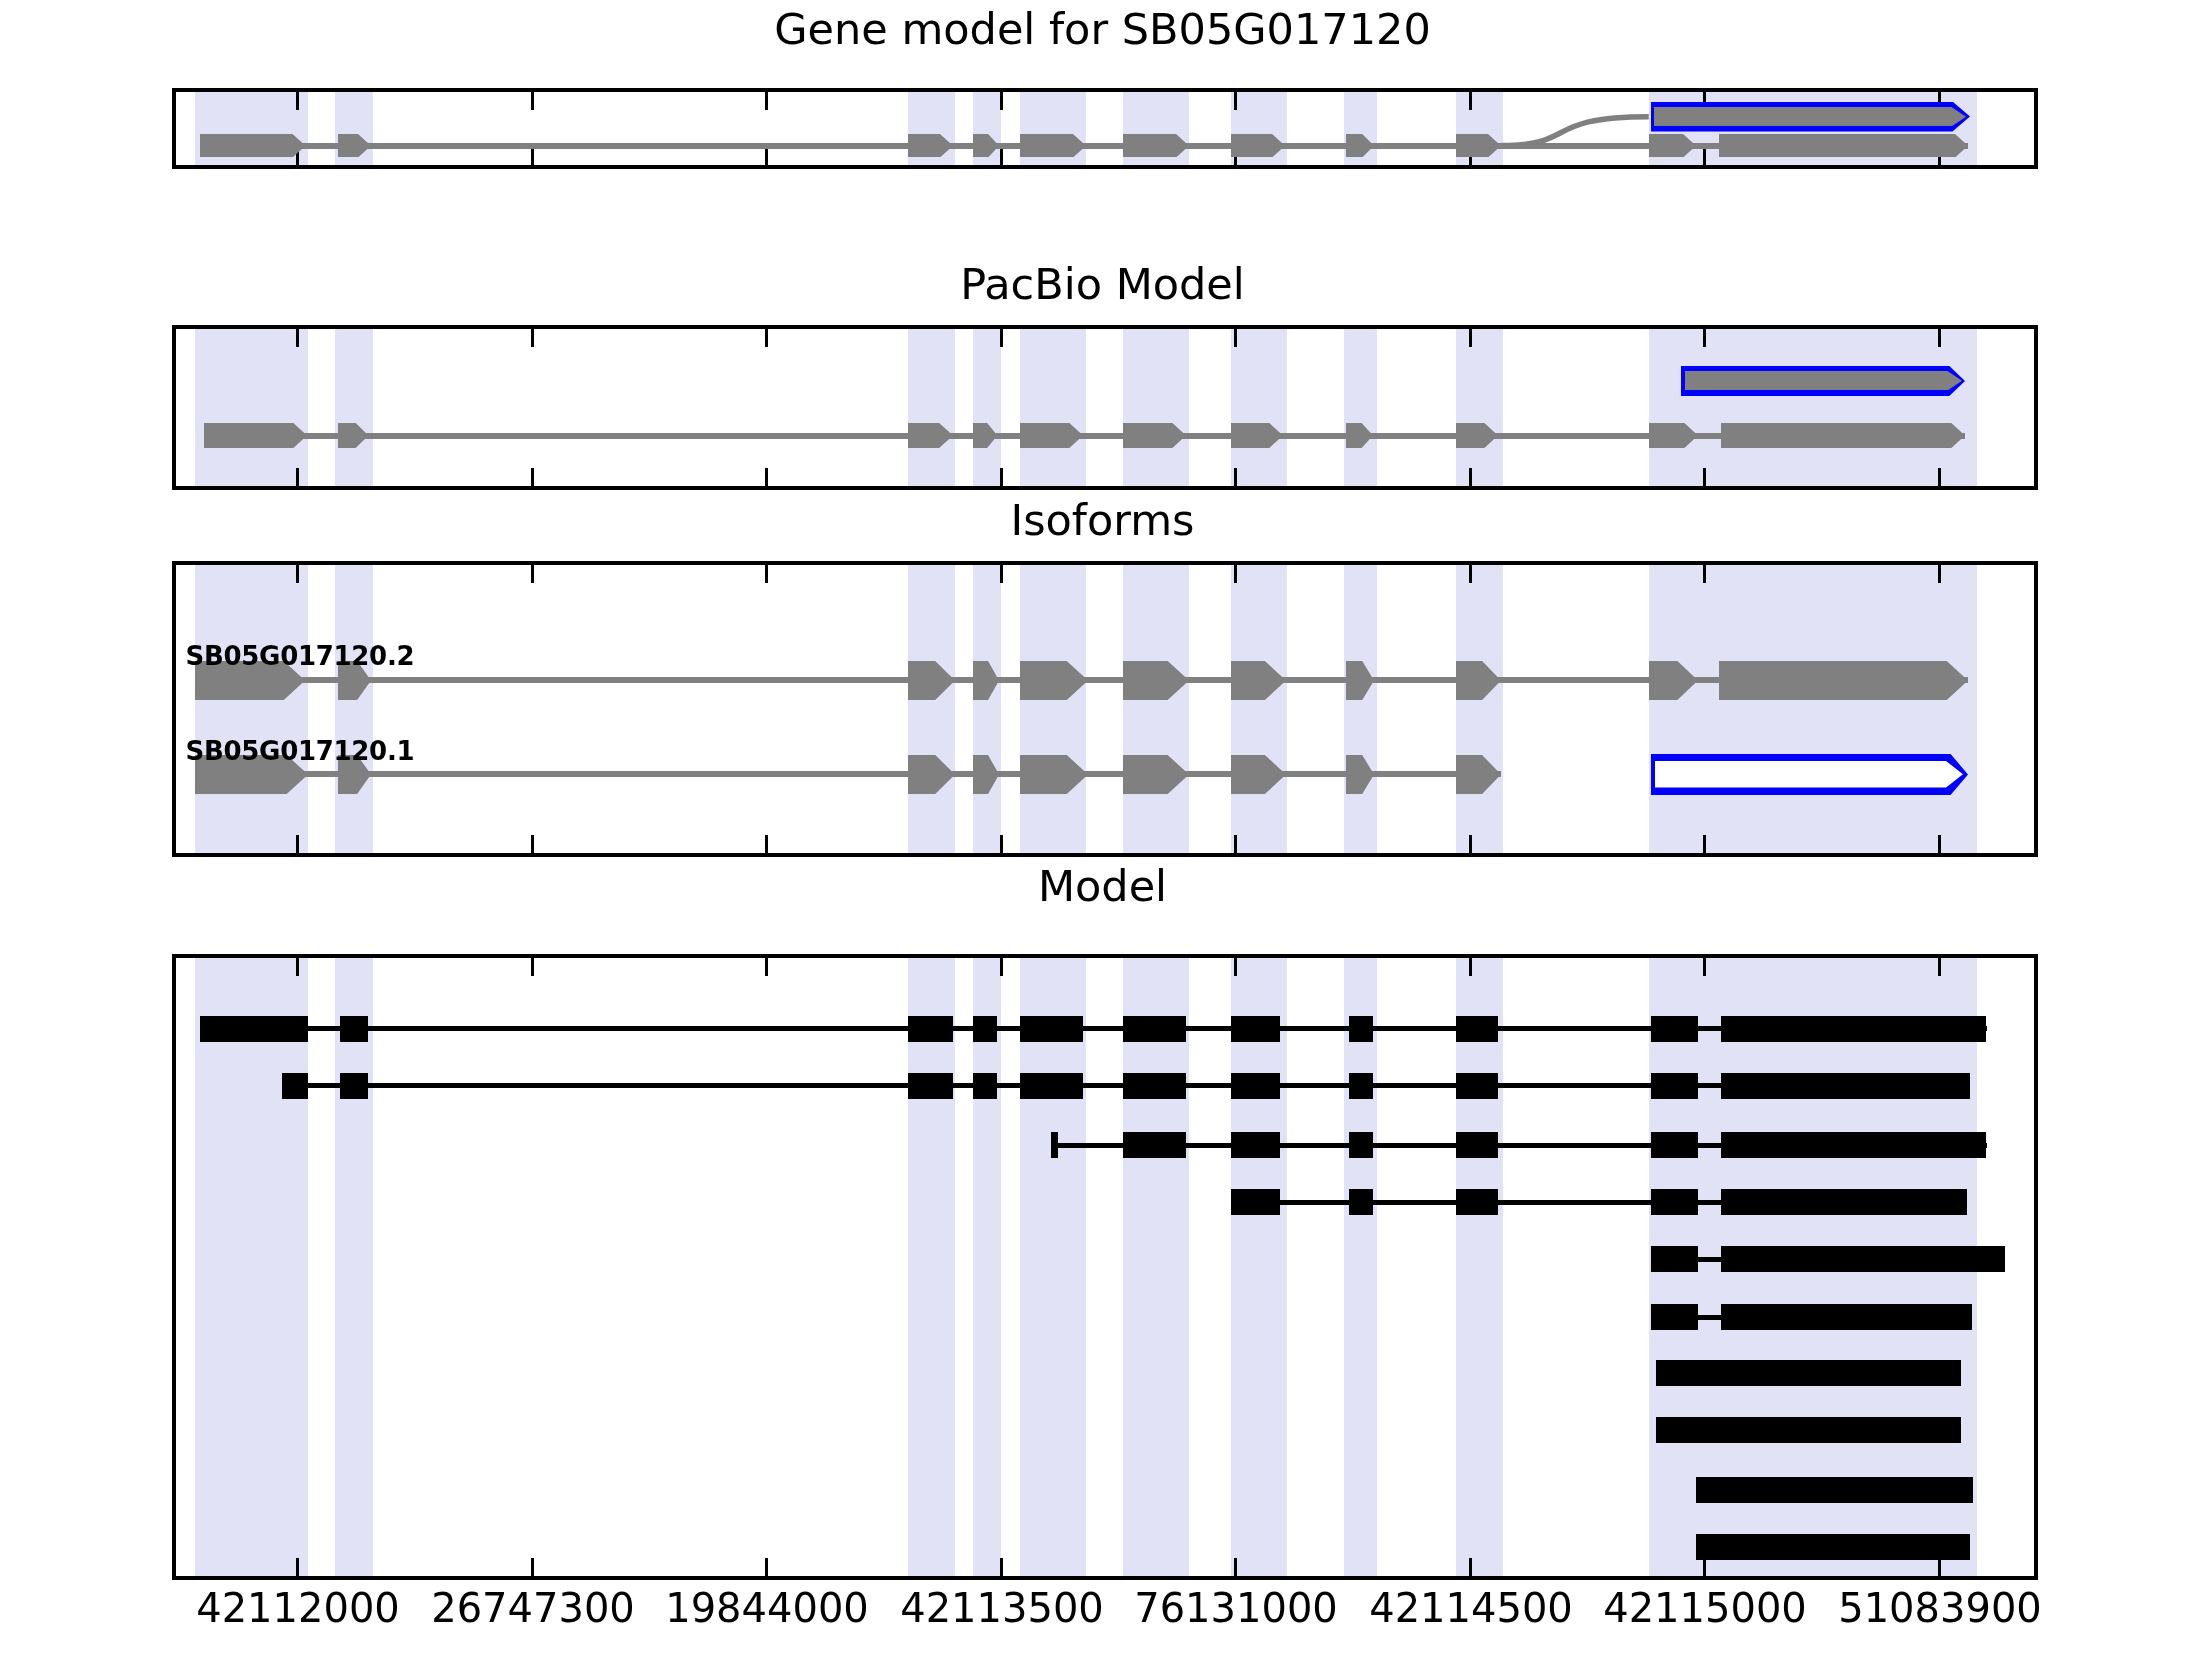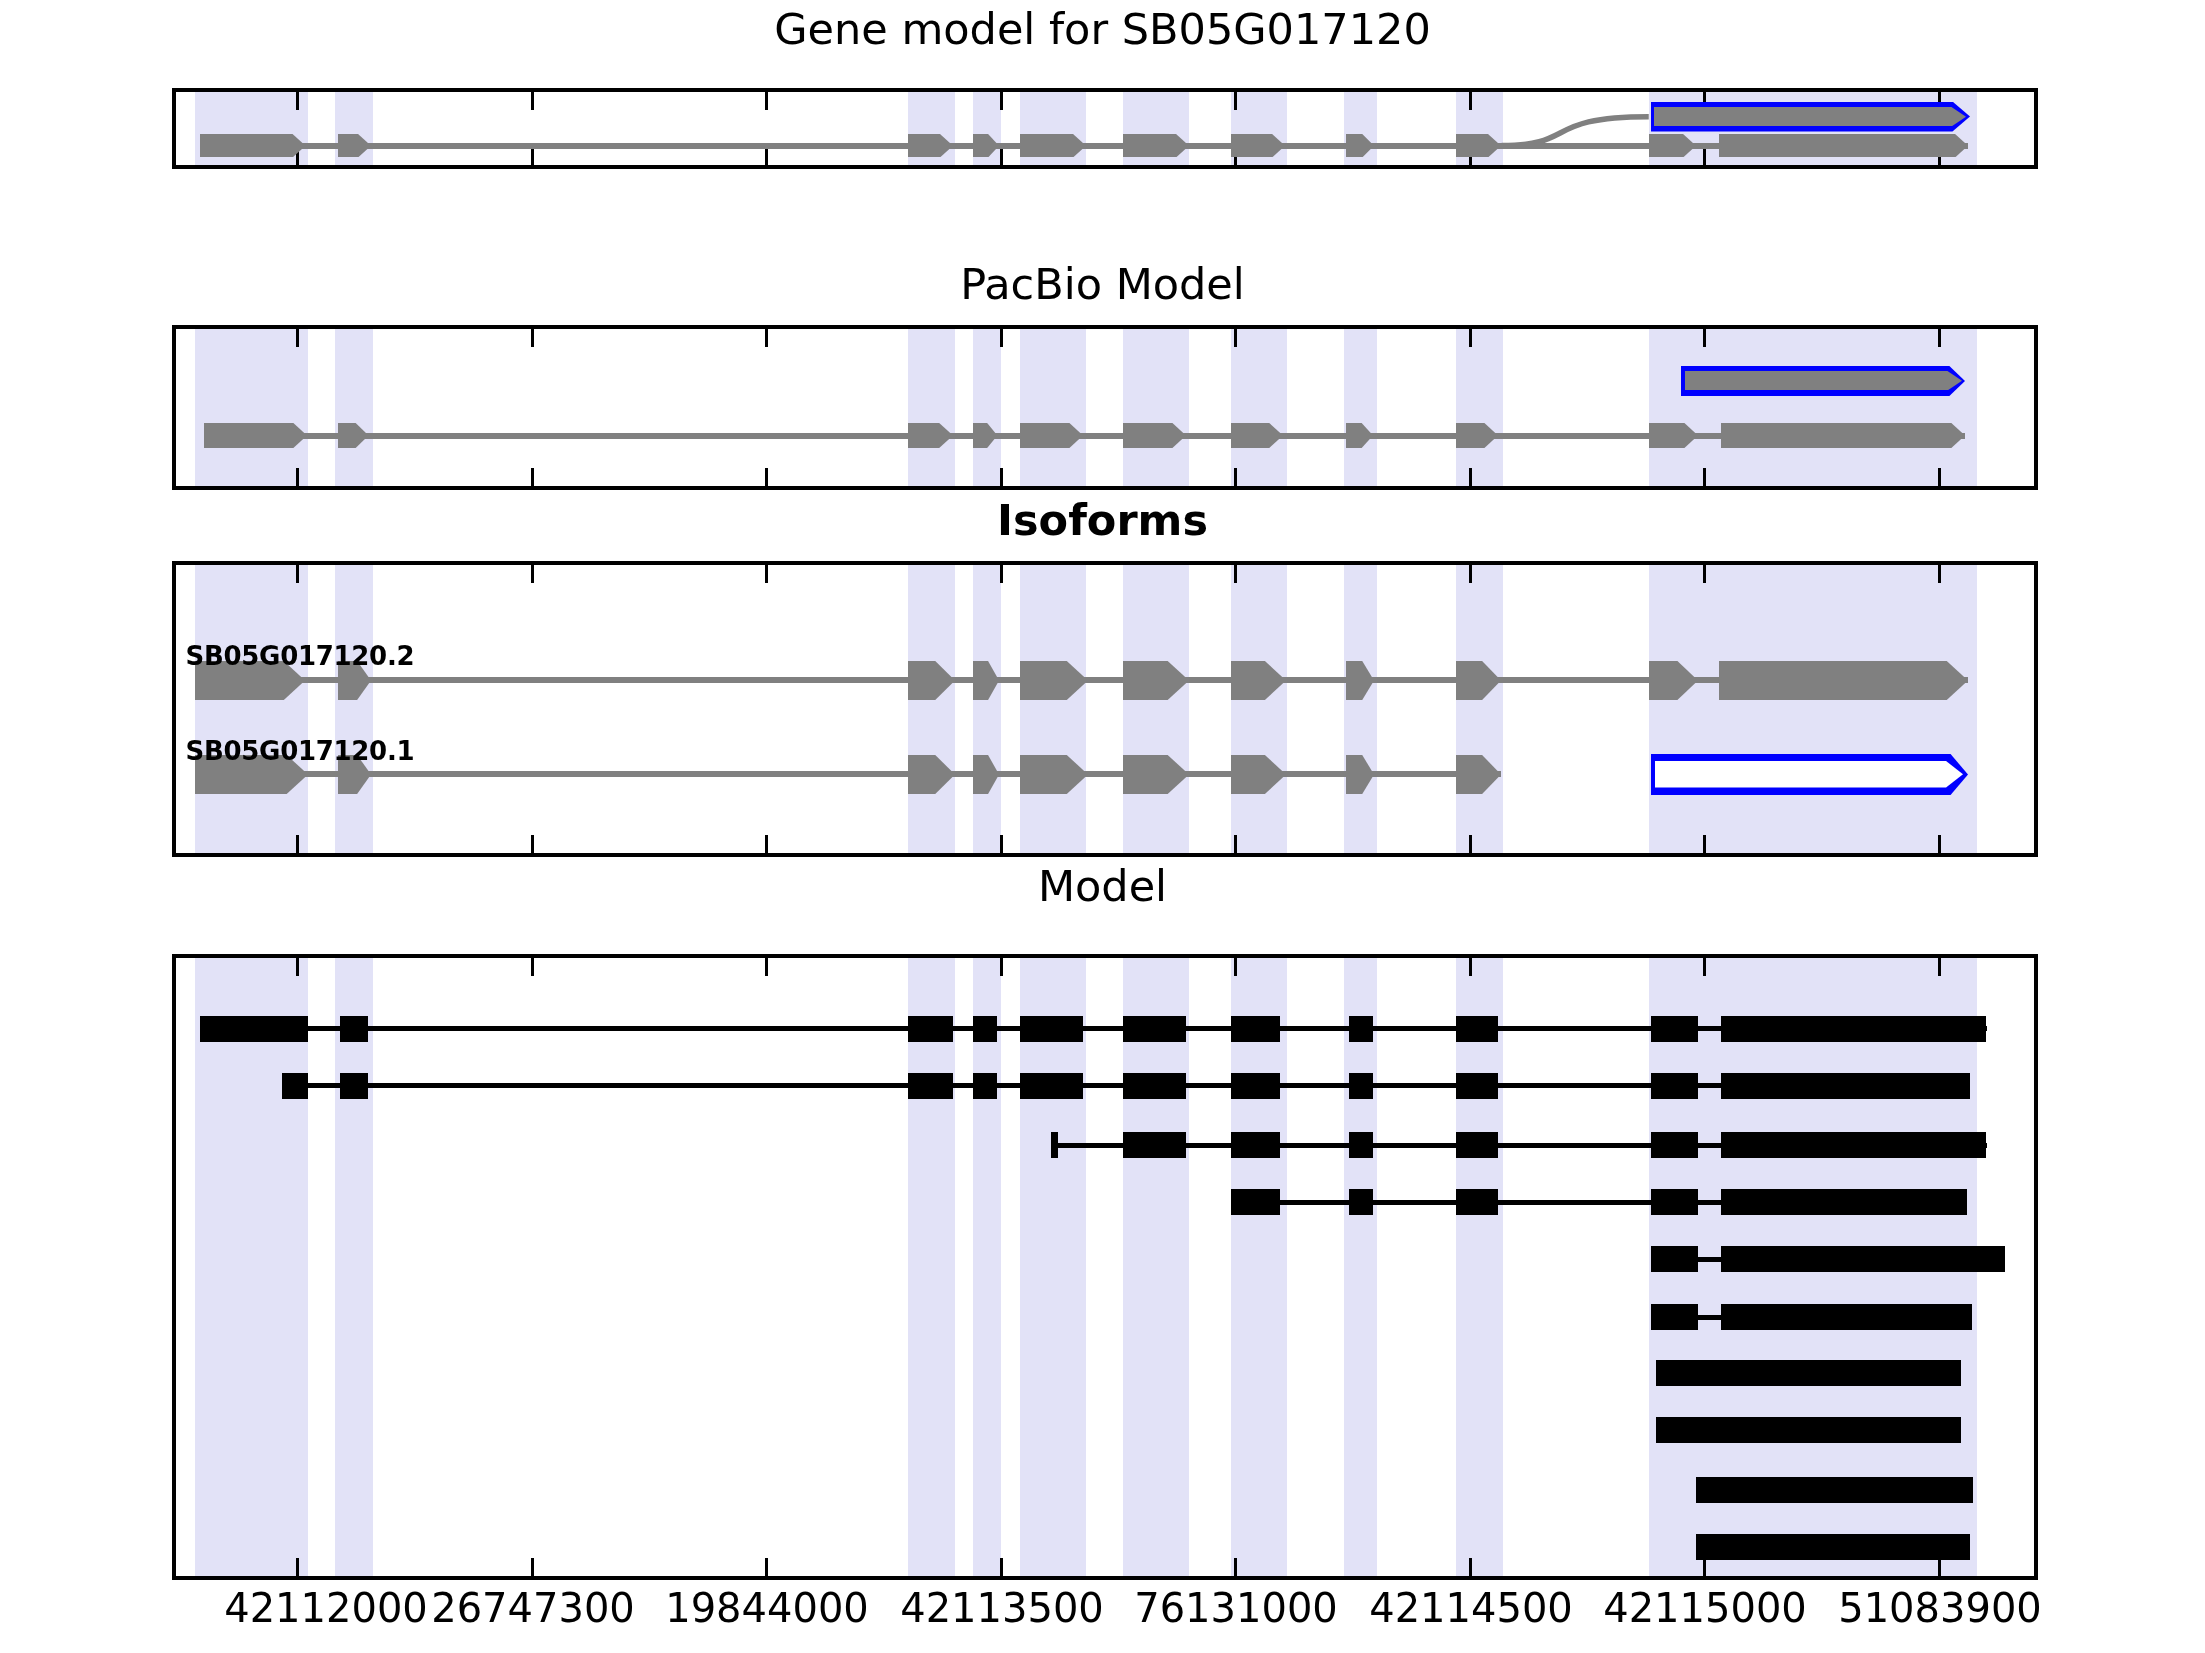--- a/index.html
+++ b/index.html
@@ -214,21 +214,21 @@
         <div style="position: absolute; left: 1055px; top: 94px; width: 52px; height: 25px; background: rgb(128, 128, 128); clip-path: polygon(0% 0%, 73.551% 0%, 100% 50%, 73.551% 100%, 0% 100%);"></div>
         <div style="position: absolute; left: 1170px; top: 94px; width: 27px; height: 25px; background: rgb(128, 128, 128); clip-path: polygon(0% 0%, 58% 0%, 100% 50%, 58% 100%, 0% 100%);"></div>
         <div style="position: absolute; left: 1280px; top: 94px; width: 42px; height: 25px; background: rgb(128, 128, 128); clip-path: polygon(0% 0%, 67.6735% 0%, 100% 50%, 67.6735% 100%, 0% 100%);"></div>
         <div style="position: absolute; left: 1473px; top: 94px; width: 49px; height: 25px; background: rgb(128, 128, 128); clip-path: polygon(0% 0%, 72.2915% 0%, 100% 50%, 72.2915% 100%, 0% 100%);"></div>
         <div style="position: absolute; left: 1545px; top: 94px; width: 244px; height: 25px; background: rgb(128, 128, 128); clip-path: polygon(0% 0%, 94.405% 0%, 100% 50%, 94.405% 100%, 0% 100%);"></div>
         <div class="orf" style="left:1505px; top:37px; width:284px; height:30px; background:#0000ff; clip-path:polygon(0% 0%, 94.5% 0%, 100% 50%, 94.5% 100%, 0% 100%);"></div>
         <div class="orf" style="left:1509px; top:42px; width:277px; height:19.4px;background:#808080; clip-path:polygon(0% 0%, 94.74930036250491% 0%, 100% 50%, 94.74930036250491% 100%, 0% 100%);"></div>
       </div>
   </div>
 
-  <div class="panel-title" style="top:495px;font-weight:bold;">Isoforms</div>
+  <div class="panel-title" style="top:495px;">Isoforms</div>
   <div class="panel" id="panel-isoforms" style="left:172px; top:561px; width:1866px; height:296px;">
     <div class="plotarea" id="area-isoforms">
         <div class="band" style="left:19px; width:113px; background:#e2e2f7;"></div>
         <div class="band" style="left:159px; width:38px; background:#e2e2f7;"></div>
         <div class="band" style="left:732px; width:47px; background:#e2e2f7;"></div>
         <div class="band" style="left:797px; width:28px; background:#e2e2f7;"></div>
         <div class="band" style="left:844px; width:66px; background:#e2e2f7;"></div>
         <div class="band" style="left:947px; width:66px; background:#e2e2f7;"></div>
         <div class="band" style="left:1055px; width:56px; background:#e2e2f7;"></div>
         <div class="band" style="left:1168px; width:33px; background:#e2e2f7;"></div>
@@ -357,21 +357,21 @@
         <div class="intron-line read" style="left:1480px; width:305px; top:470px; background:#000000;"></div>
         <div class="exon read" style="left:1480px; top:459px; width:305px; height:26px; background:#000000;"></div>
         <div class="intron-line read" style="left:1520px; width:277px; top:529px; background:#000000;"></div>
         <div class="exon read" style="left:1520px; top:519px; width:277px; height:26px; background:#000000;"></div>
         <div class="intron-line read" style="left:1520px; width:274px; top:586px; background:#000000;"></div>
         <div class="exon read" style="left:1520px; top:576px; width:274px; height:26px; background:#000000;"></div>
       </div>
   </div>
 
   <div id="xtick-labels">
-      <div class="xtick-label" style="left:298px; top:1585px;margin-left:28px;">42112000</div>
+      <div class="xtick-label" style="left:298px; top:1585px;">42112000</div>
       <div class="xtick-label" style="left:533px; top:1585px;">26747300</div>
       <div class="xtick-label" style="left:767px; top:1585px;">19844000</div>
       <div class="xtick-label" style="left:1002px; top:1585px;">42113500</div>
       <div class="xtick-label" style="left:1236px; top:1585px;">76131000</div>
       <div class="xtick-label" style="left:1471px; top:1585px;">42114500</div>
       <div class="xtick-label" style="left:1705px; top:1585px;">42115000</div>
       <div class="xtick-label" style="left:1940px; top:1585px;">51083900</div>
     </div>
 
 </div>

